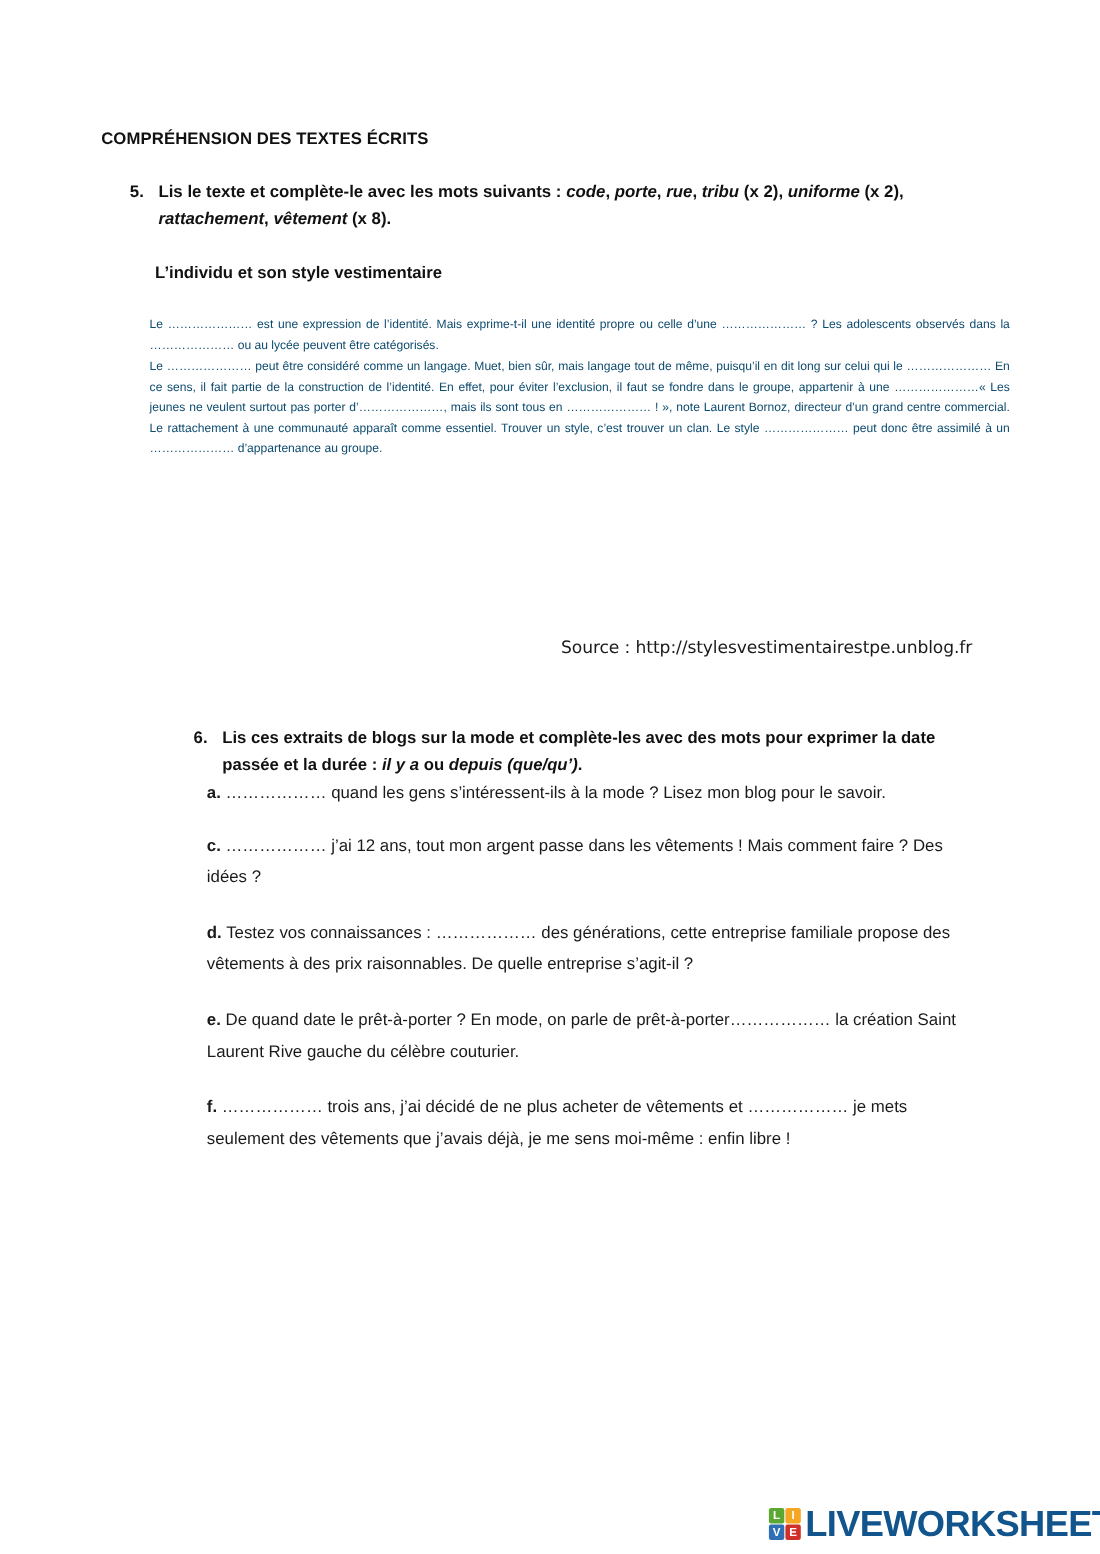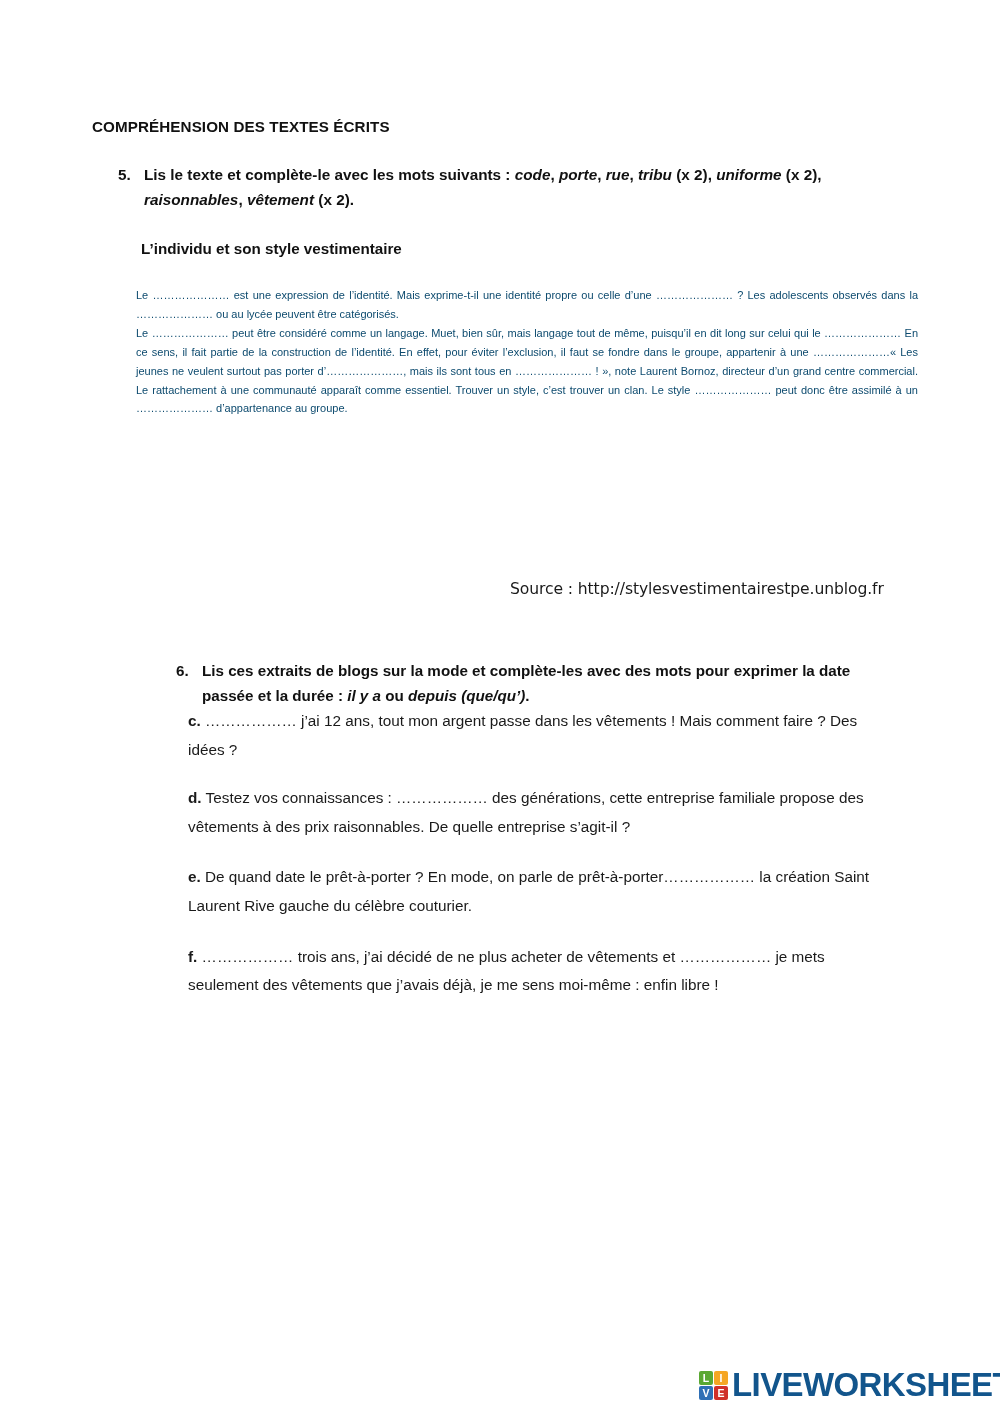--- a/index.html
+++ b/index.html
@@ -172,21 +172,21 @@
 <body>
 
 <div class="page">
 
   <div class="section-heading">COMPRÉHENSION DES TEXTES ÉCRITS</div>
 
   <div class="ex5-block">
     <div class="ex-item">
       <span class="ex-num">5.</span>
       <span class="ex-text">
-        <span>Lis le texte et complète-le avec les mots suivants : </span><span id="ex5-words"><i>code</i><span>, </span><i>porte</i><span>, </span><i>rue</i><span>, </span><i>tribu</i><span> (x 2), </span><i>uniforme</i><span> (x 2), </span><i>raisonnables</i><span>, </span><i>vêtement</i><span> (x 2).</span></span>
+        <span>Lis le texte et complète-le avec les mots suivants : </span><span id="ex5-words"><i>code</i><span>, </span><i>porte</i><span>, </span><i>rue</i><span>, </span><i>tribu</i><span> (x 2), </span><i>uniforme</i><span> (x 2), </span><i>rattachement</i><span>, </span><i>vêtement</i><span> (x 8).</span></span>
       </span>
     </div>
   </div>
 
   <div class="sub-heading">L’individu et son style vestimentaire</div>
 
   <div class="passage">
     <p>Le ………………… est une expression de l’identité. Mais exprime-t-il une identité propre ou celle d’une ………………… ? Les adolescents observés dans la ………………… ou au lycée peuvent être catégorisés.</p>
     <p>Le ………………… peut être considéré comme un langage. Muet, bien sûr, mais langage tout de même, puisqu’il en dit long sur celui qui le ………………… En ce sens, il fait partie de la construction de l’identité. En effet, pour éviter l’exclusion, il faut se fondre dans le groupe, appartenir à une …………………« Les jeunes ne veulent surtout pas porter d’…………………, mais ils sont tous en ………………… ! », note Laurent Bornoz, directeur d’un grand centre commercial. Le rattachement à une communauté apparaît comme essentiel. Trouver un style, c’est trouver un clan. Le style ………………… peut donc être assimilé à un ………………… d’appartenance au groupe.</p>
   </div>
@@ -196,20 +196,21 @@
   <div class="ex6-block">
     <div class="ex-item">
       <span class="ex-num">6.</span>
       <span class="ex-text">
         <span>Lis ces extraits de blogs sur la mode et complète-les avec des mots pour exprimer la date passée et la durée : </span><i>il y a</i><span> ou </span><i>depuis (que/qu’)</i><span>.</span>
       </span>
     </div>
   </div>
 
   <div class="blog-list" id="blog-list">
+      <p class="blog-item" style="margin-bottom: 20px;"><b>a.</b> <span>……………… quand les gens s’intéressent-ils à la mode ? Lisez mon blog pour le savoir.</span></p>
       <p class="blog-item"><b>c.</b> <span>……………… j’ai 12 ans, tout mon argent passe dans les vêtements ! Mais comment faire ? Des idées ?</span></p>
       <p class="blog-item"><b>d.</b> <span>Testez vos connaissances : ……………… des générations, cette entreprise familiale propose des vêtements à des prix raisonnables. De quelle entreprise s’agit-il ?</span></p>
       <p class="blog-item"><b>e.</b> <span>De quand date le prêt-à-porter ? En mode, on parle de prêt-à-porter……………… la création Saint Laurent Rive gauche du célèbre couturier.</span></p>
       <p class="blog-item"><b>f.</b> <span>……………… trois ans, j’ai décidé de ne plus acheter de vêtements et ……………… je mets seulement des vêtements que j’avais déjà, je me sens moi-même : enfin libre !</span></p>
     </div>
 
   <div class="lw-logo">
     <div class="lw-squares" id="lw-squares">
         <div class="lw-sq" style="background: rgb(90, 168, 50);">L</div>
         <div class="lw-sq" style="background: rgb(245, 166, 35);">I</div>

